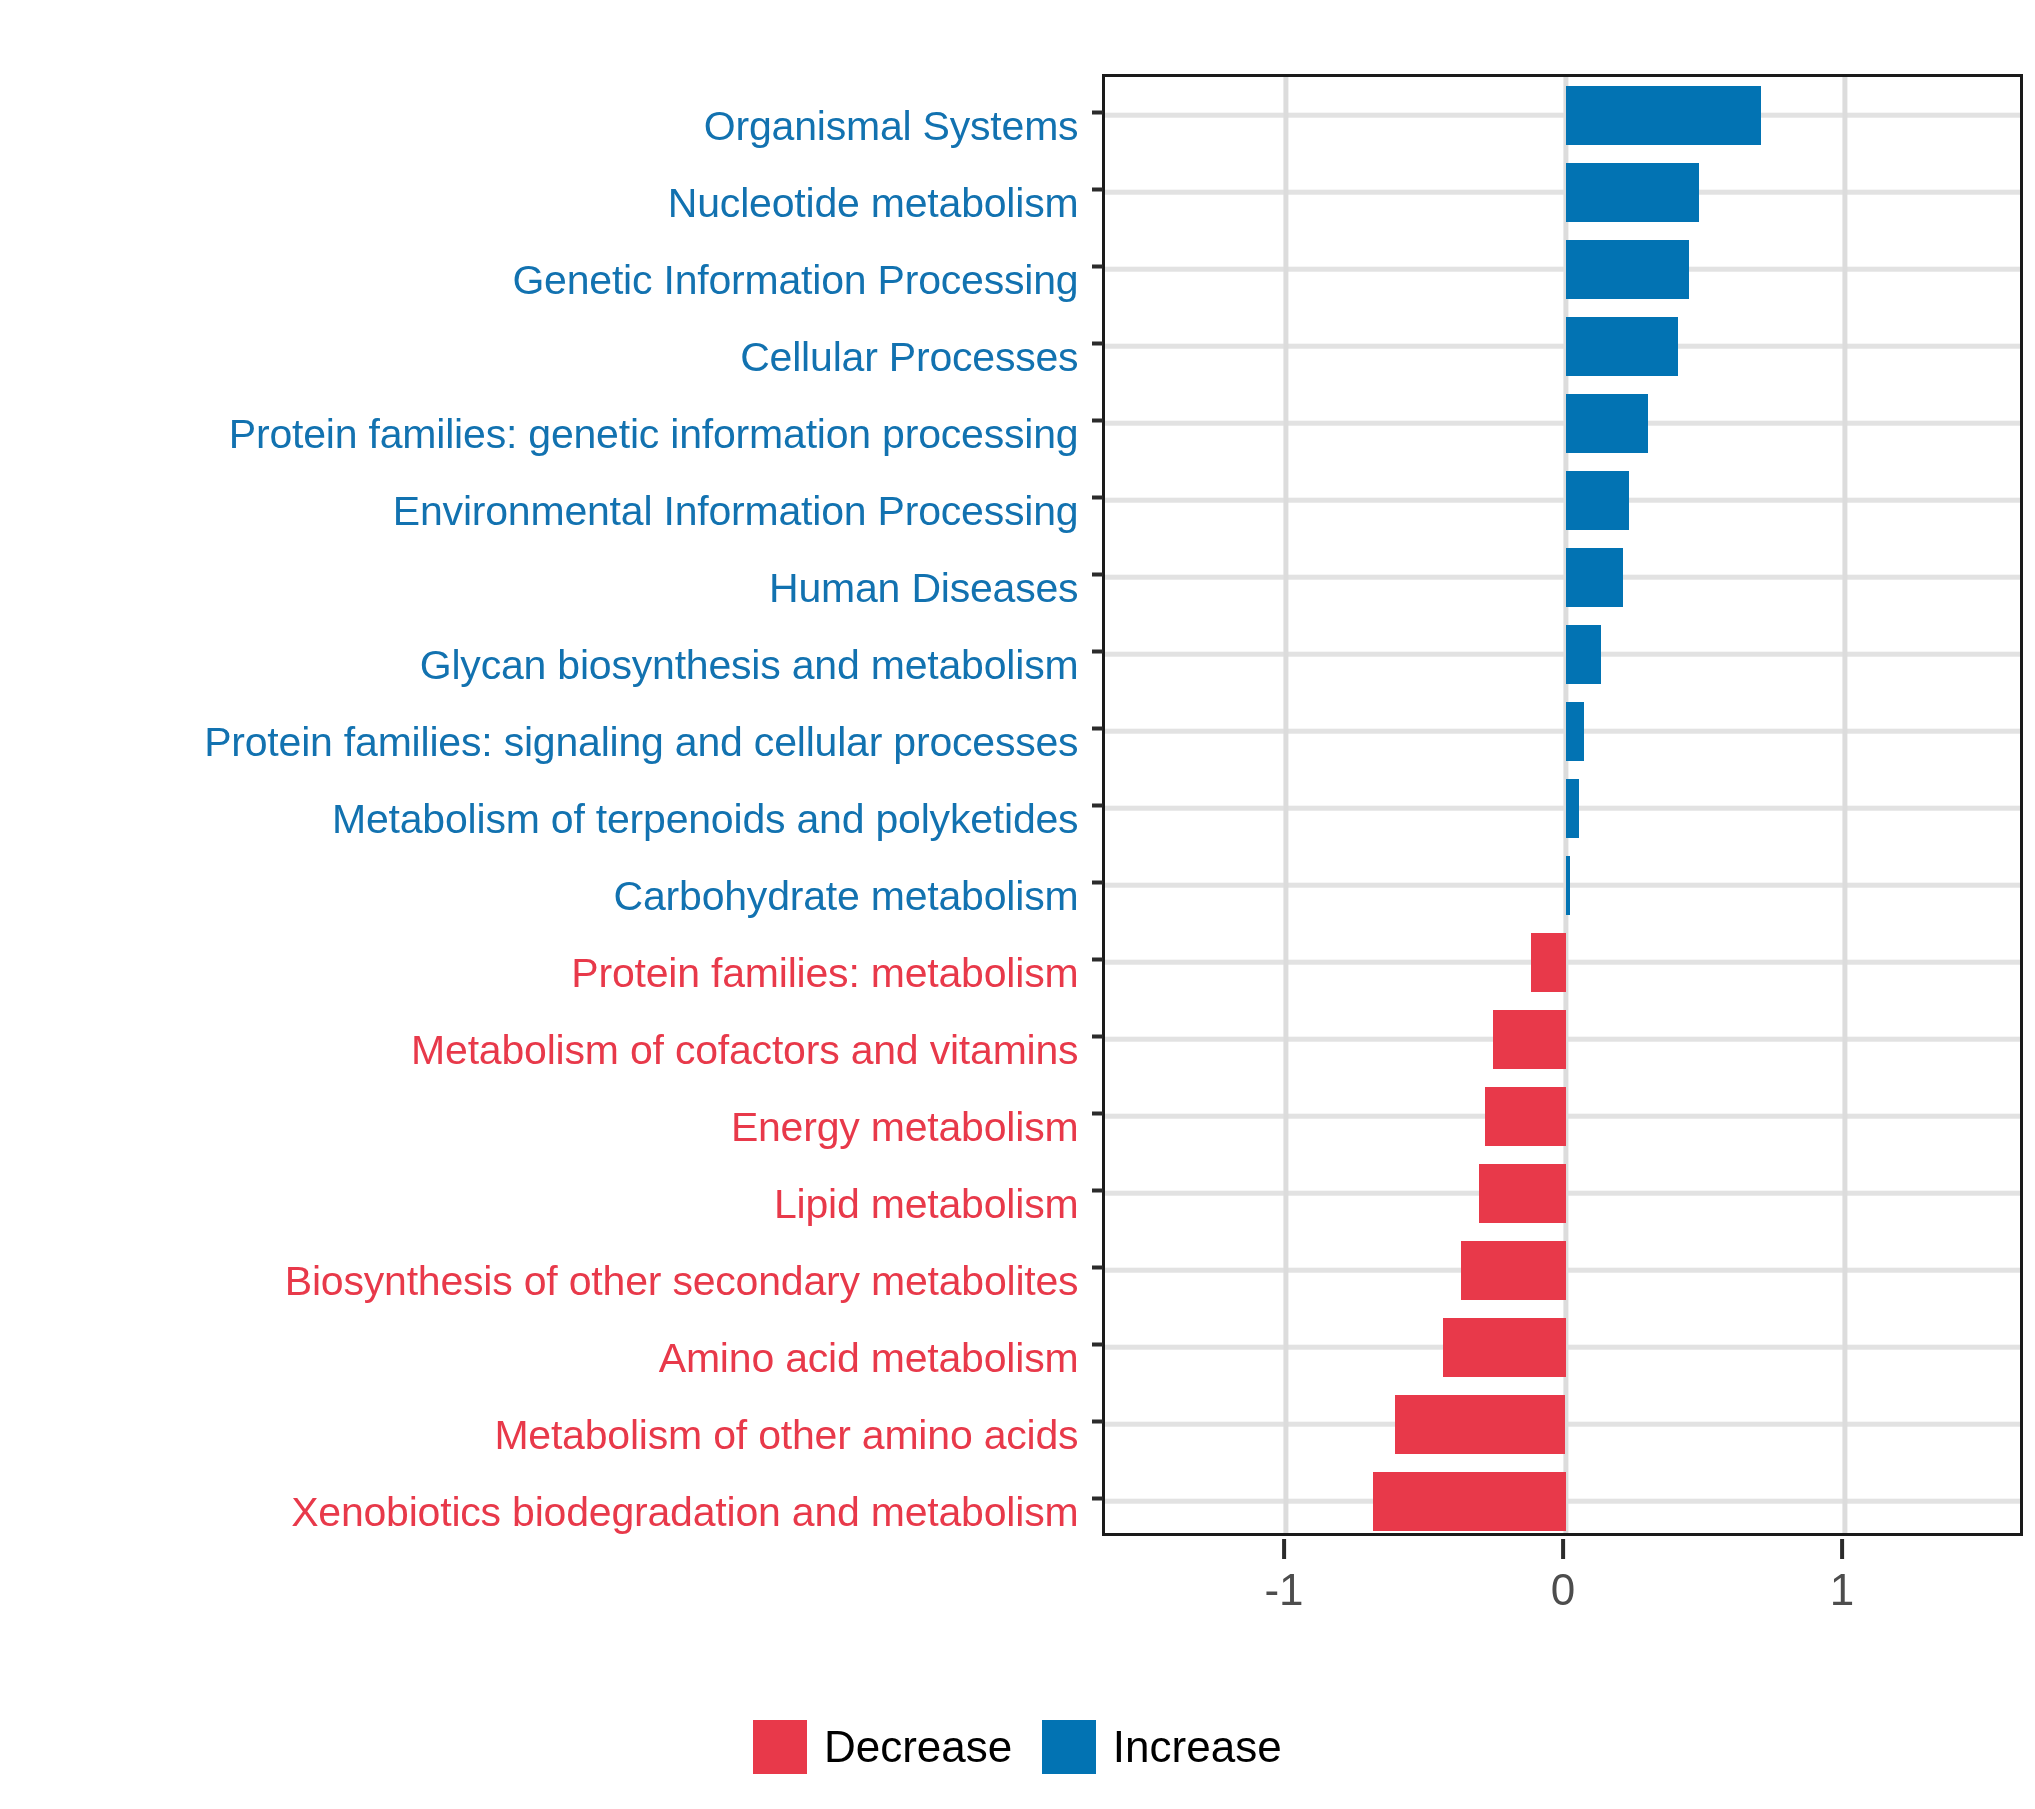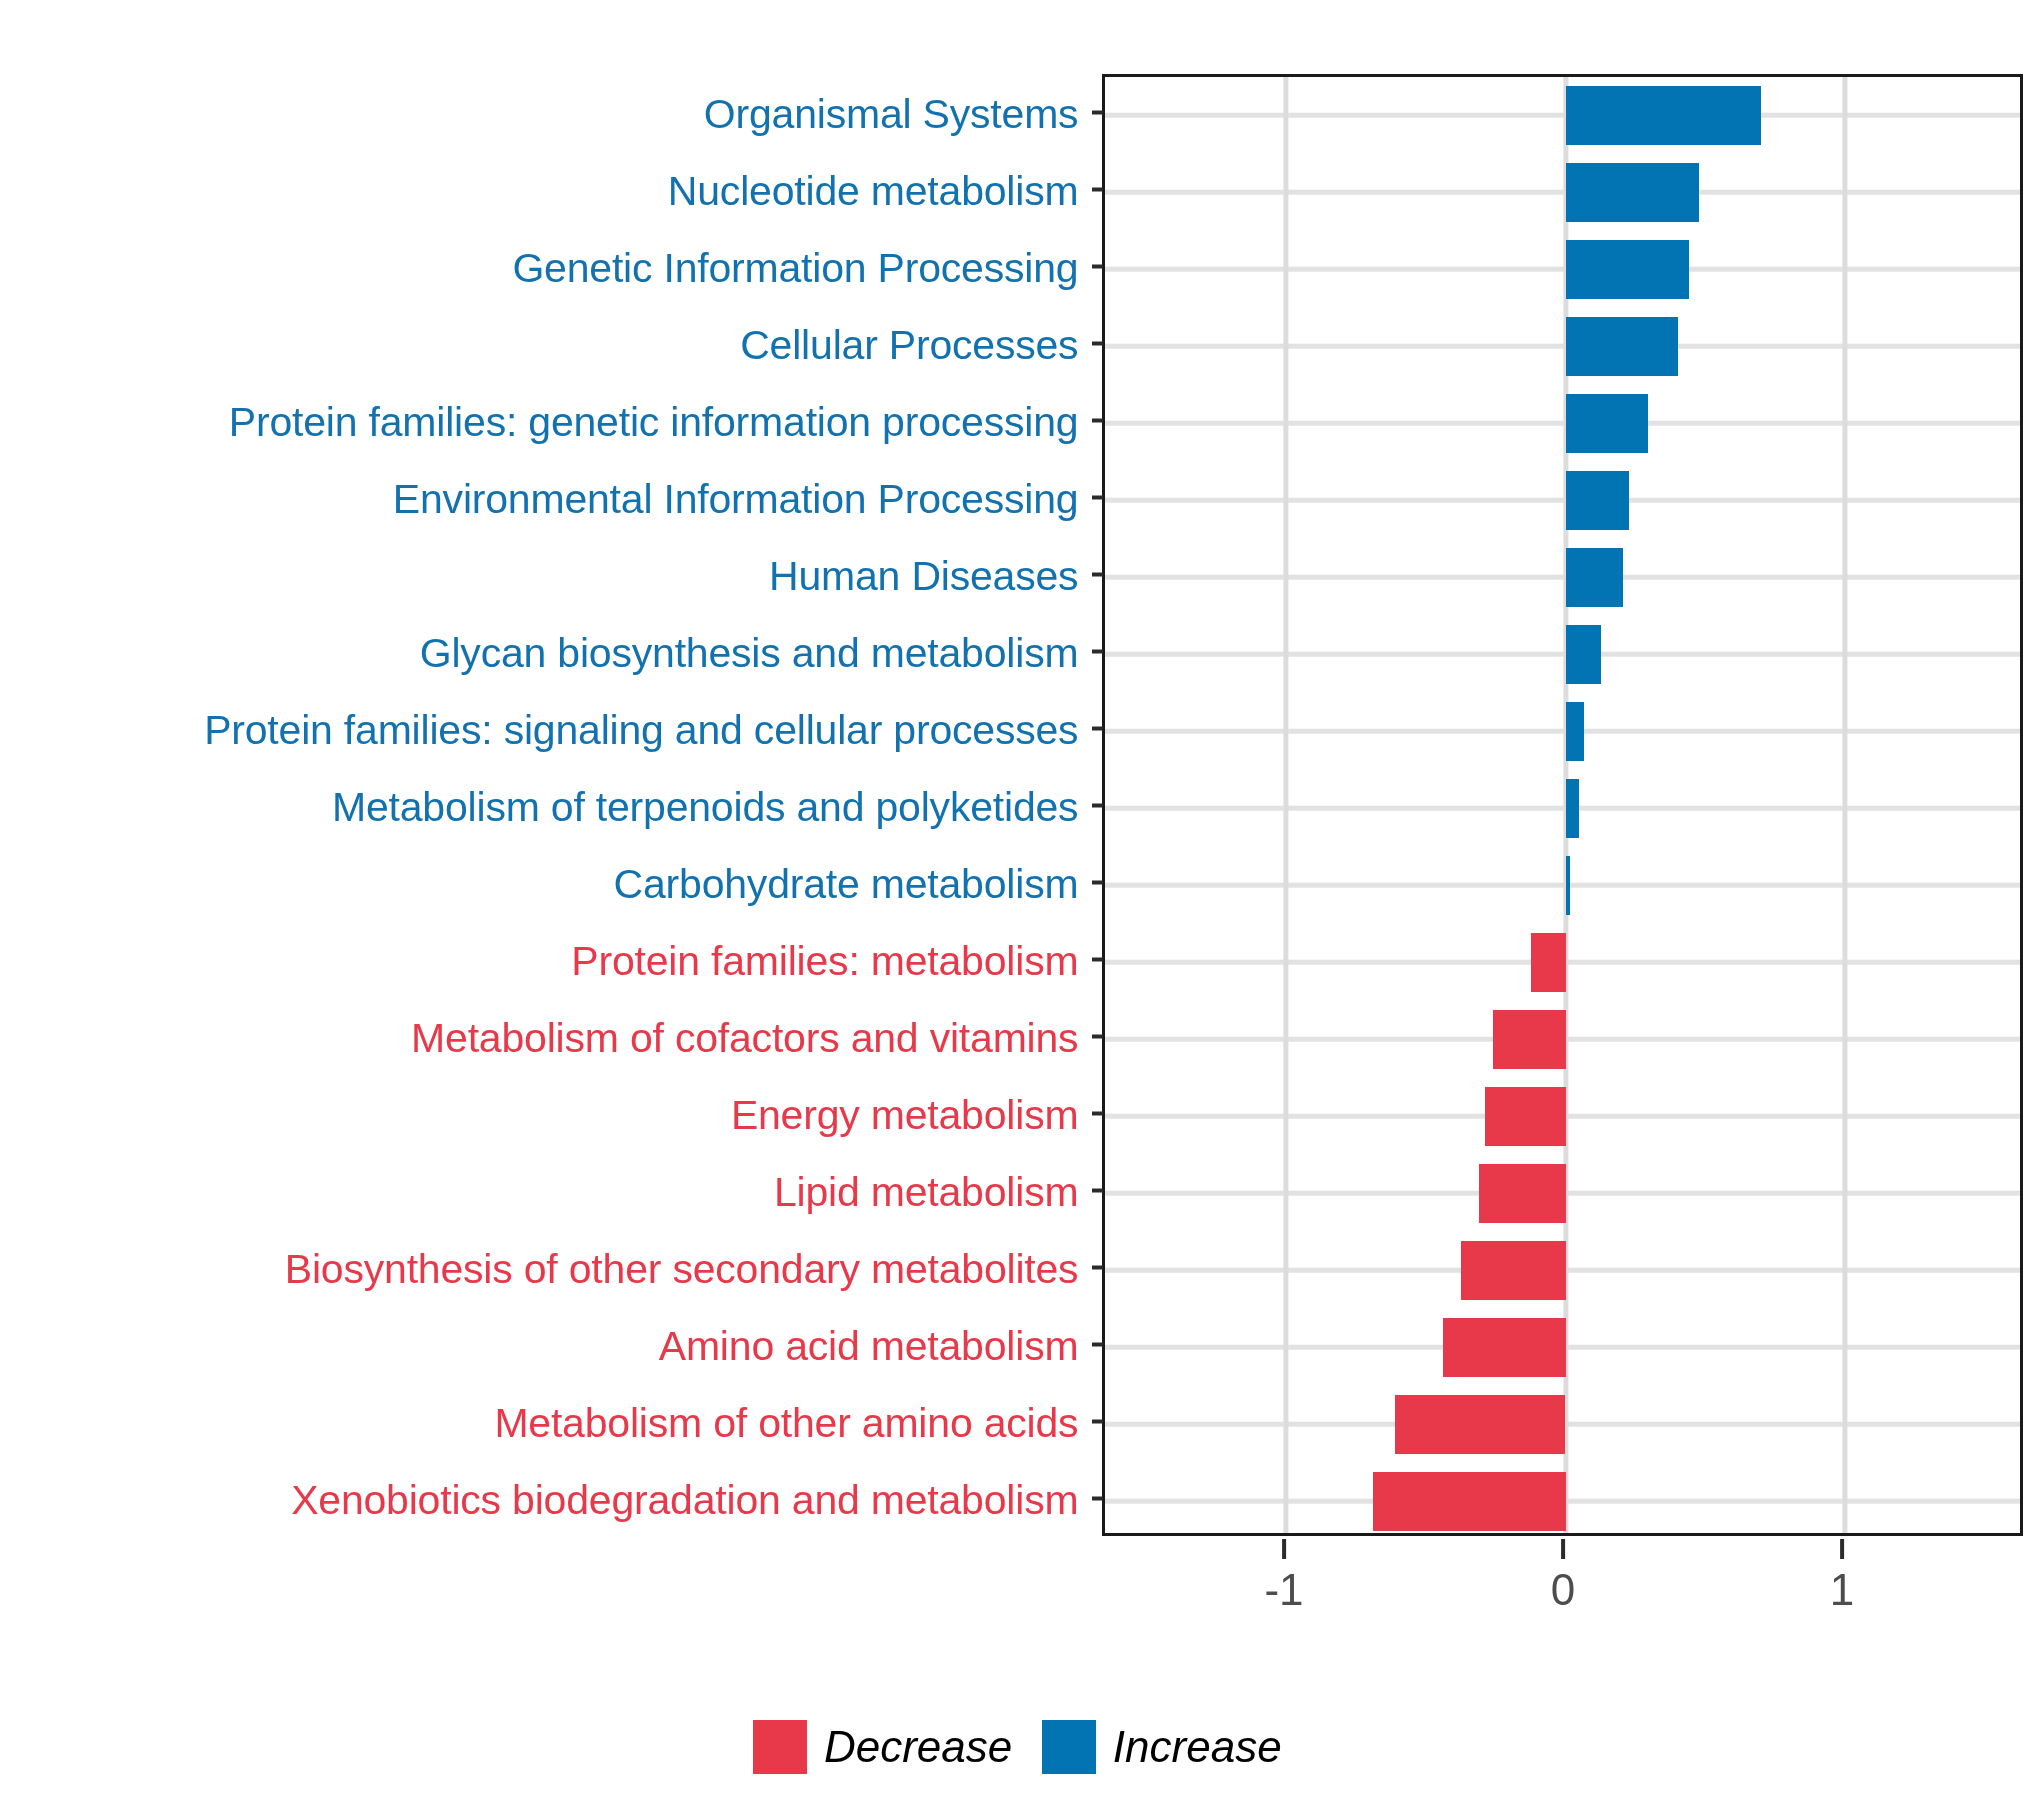--- a/index.html
+++ b/index.html
@@ -17,21 +17,21 @@
   #root {
     position: relative;
     width: 2035px;
     height: 1809px;
   }
 
   
   #labels {
     position: absolute;
     left: 0px;
-    top: 62px;
+    top: 74px;
     width: 1092px;
     height: 1462px;
   }
   .cat-label {
     position: absolute;
     right: 13.6px;
     height: 0px;
     white-space: nowrap;
     font-size: 41px;
     line-height: 0px;
@@ -140,21 +140,20 @@
     gap: 16.6px;
   }
   .legend-swatch {
     width: 54px;
     height: 54px;
   }
   .legend-label {
     font-size: 44px;
     color: #000000;
     white-space: nowrap;
-    font-style: italic;
   }
 </style>
 </head>
 <body>
 
 <div id="root">
 
   <div id="labels">
       <div class="cat-label cat-inc" style="top: 38px;"><span>Organismal Systems</span></div>
       <div class="cat-label cat-inc" style="top: 115px;"><span>Nucleotide metabolism</span></div>

